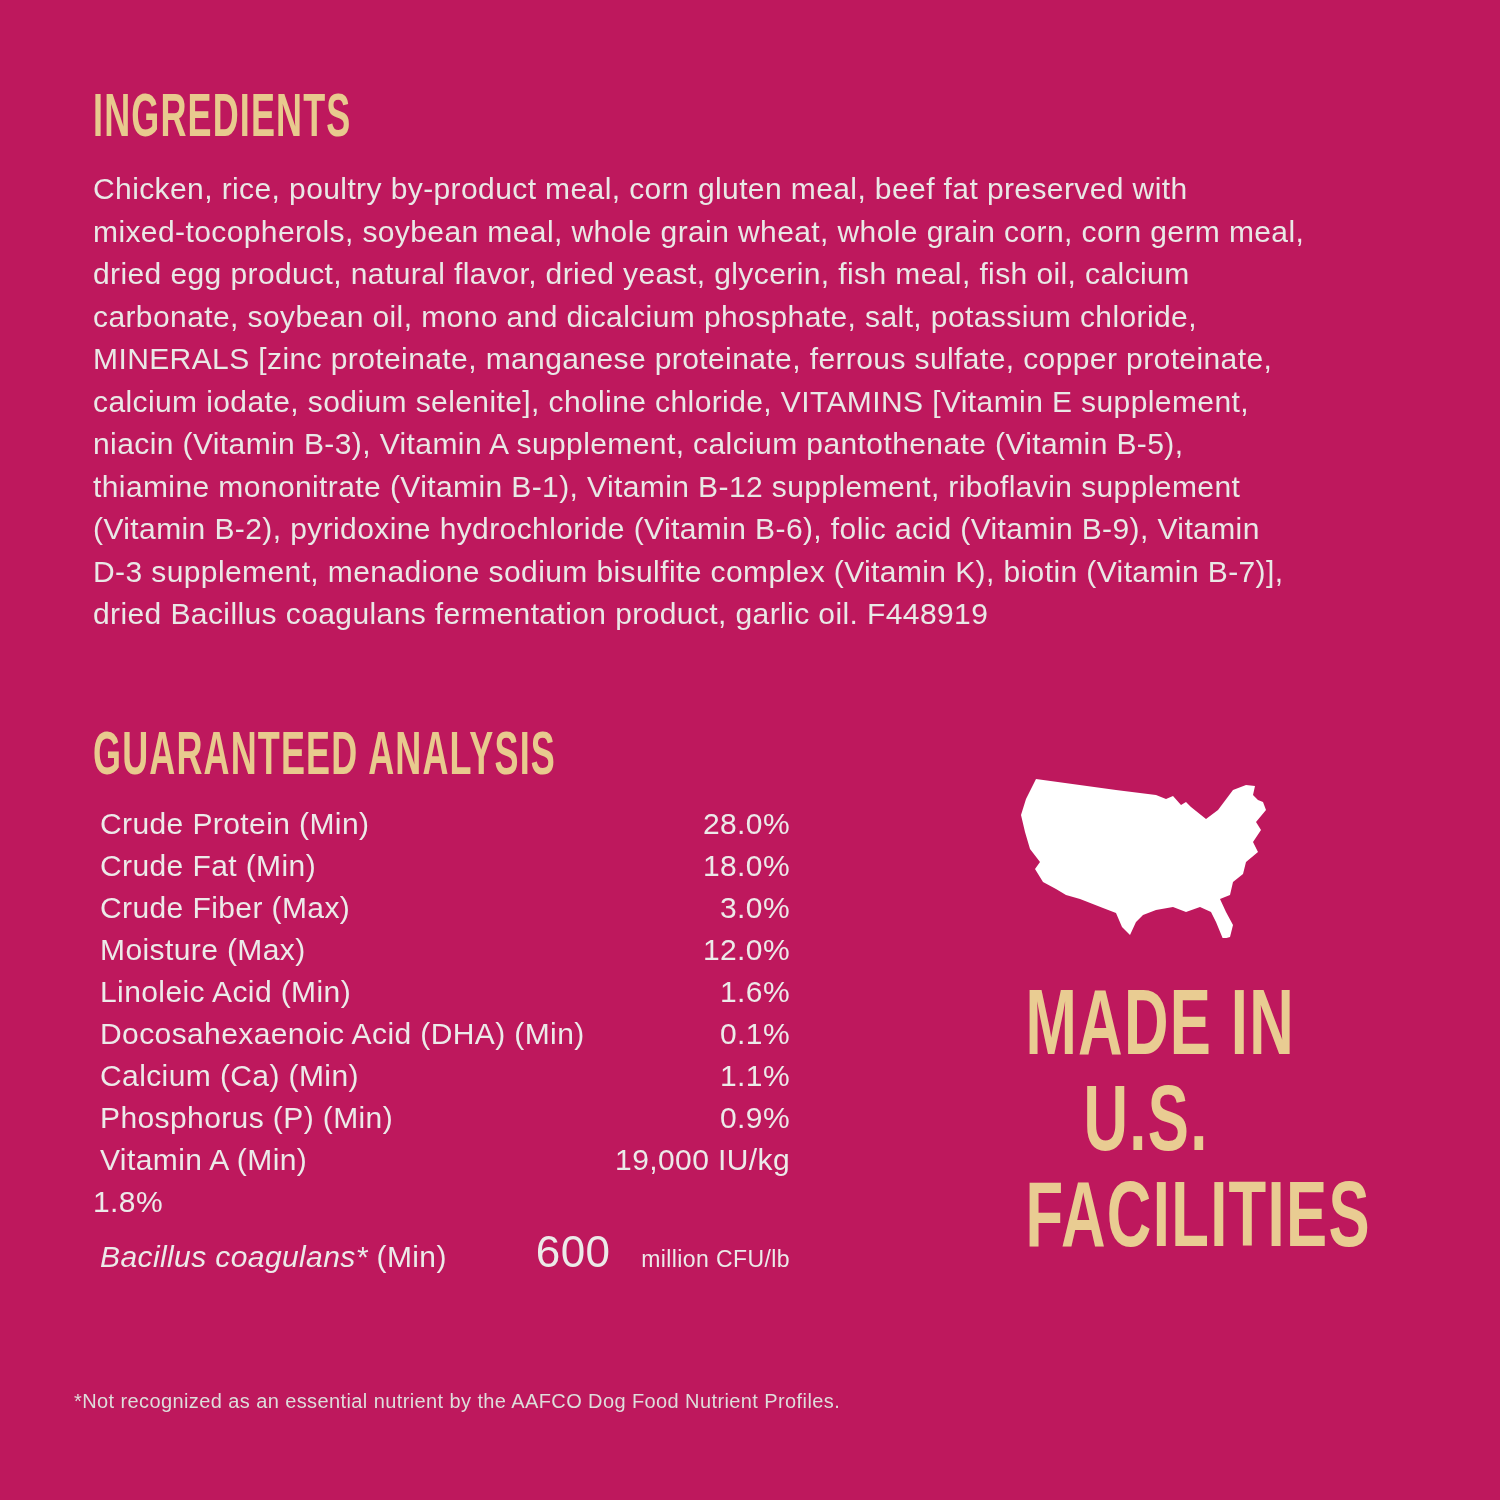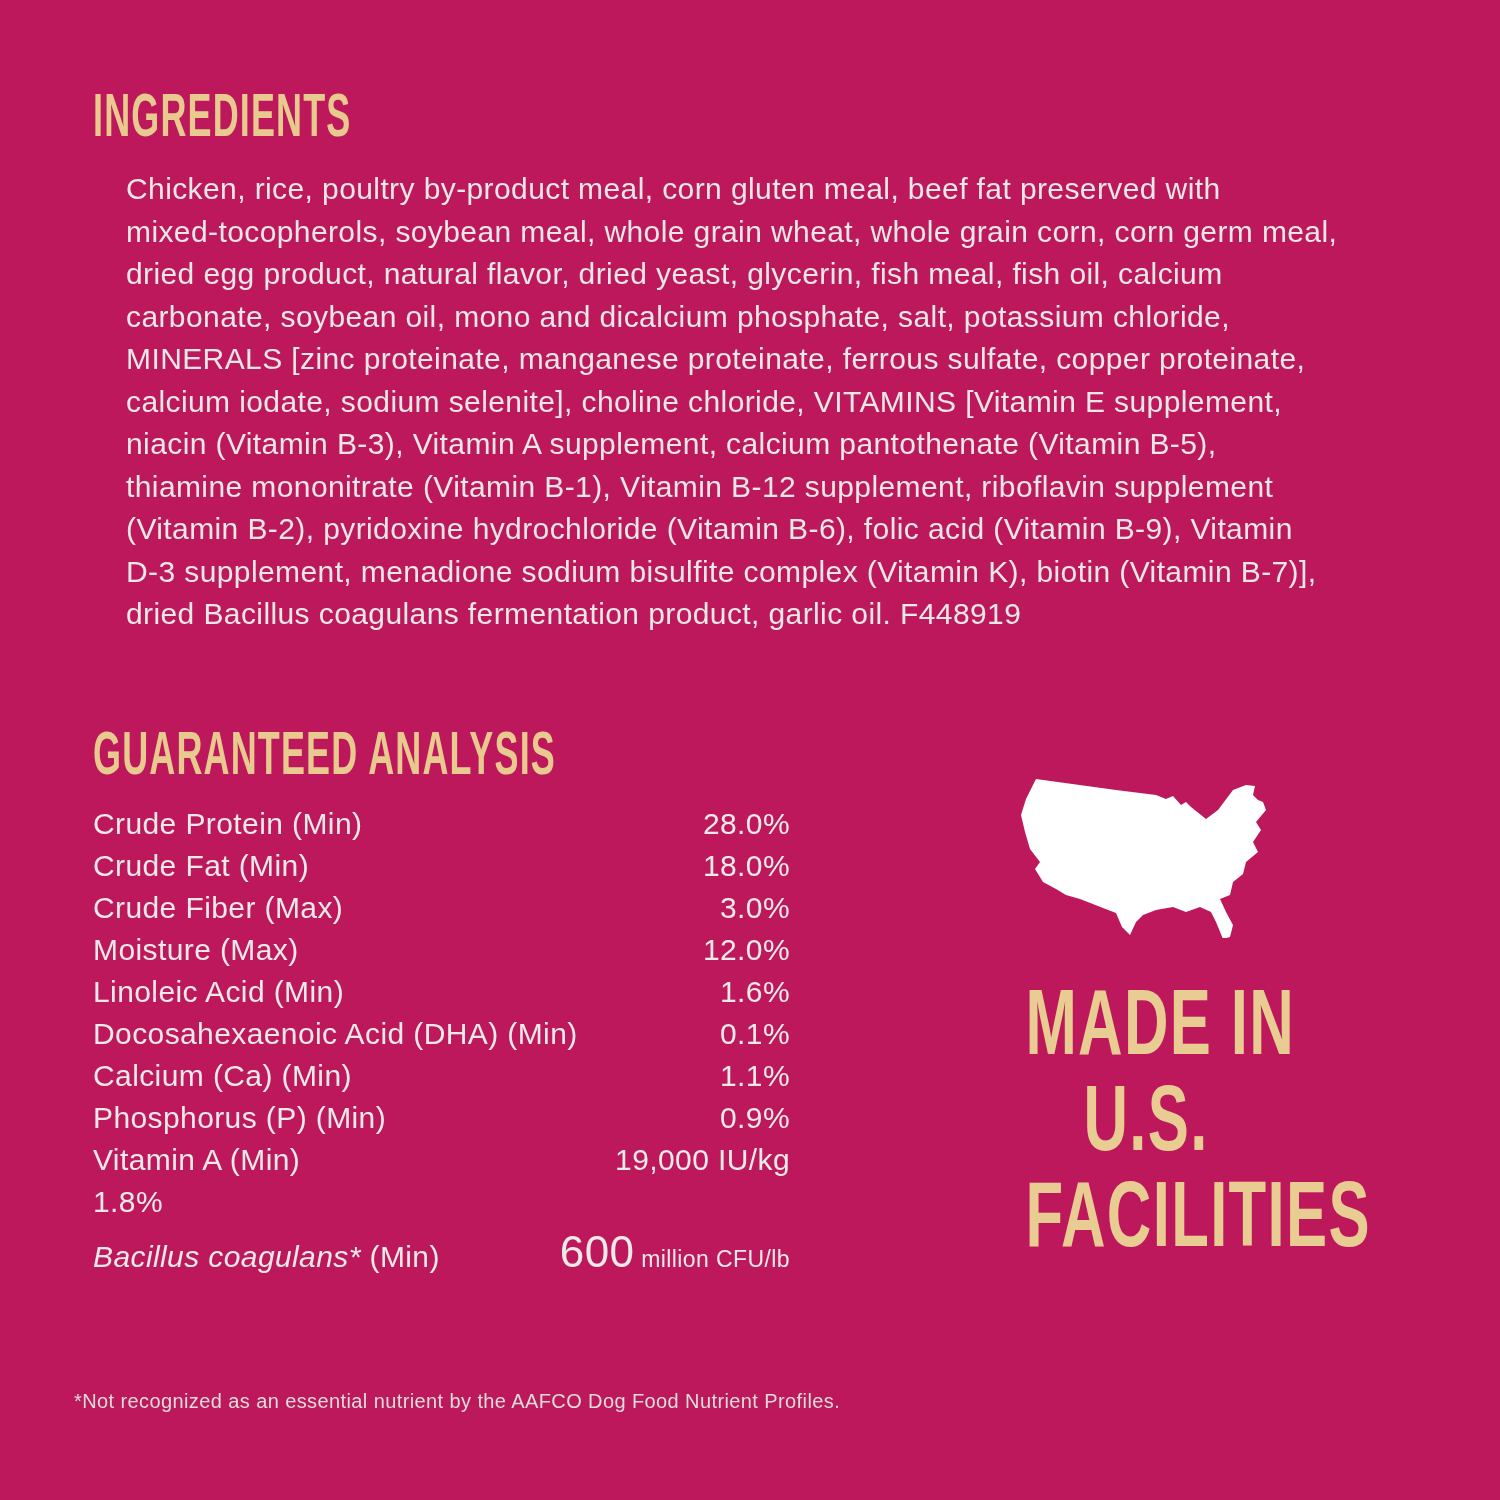--- a/index.html
+++ b/index.html
@@ -11,33 +11,33 @@
   .gold-heading{
     position:absolute;color:#e8ca8e;font-weight:700;font-size:62px;line-height:1;
     letter-spacing:2px;transform:scaleX(0.58);transform-origin:0 50%;white-space:nowrap;
   }
   #ingredients-heading{left:93px;top:84px;}
   #analysis-heading{left:93px;top:722px;}
   
   .ingredients-text{
     position:absolute;left:93px;top:168px;width:1340px;
     font-size:30px;line-height:42.5px;letter-spacing:0.4px;
-    color:#e9e8e6;white-space:pre-line;margin-left:33px;
+    color:#e9e8e6;white-space:pre-line;
   }
   
   .ga-table{position:absolute;left:93px;top:807px;width:697px;}
   .ga-row{
     display:flex;justify-content:space-between;align-items:baseline;
     height:42px;font-size:30px;letter-spacing:0.4px;color:#eceae9;
   }
-  .ga-label{white-space:nowrap;}
+  .ga-label{white-space:nowrap;margin-left:7px;}
   .ga-label i{font-style:italic;}
   .ga-value{text-align:right;white-space:nowrap;}
   .val-big{font-size:44px;}
-  .val-small{font-size:23px;}
+  .val-small{font-size:23px;margin-left:24px;}
   
   .usa-map{position:absolute;left:1018px;top:777px;width:252px;height:161px;}
   .made-in{
     position:absolute;left:966px;top:974px;width:360px;text-align:center;
     color:#e9cc92;font-weight:700;font-size:92px;line-height:96px;
     letter-spacing:2px;transform:scaleX(0.67);transform-origin:50% 0;white-space:nowrap;
   }
   
   .footnote{
     position:absolute;left:74px;top:1390px;font-size:20px;

